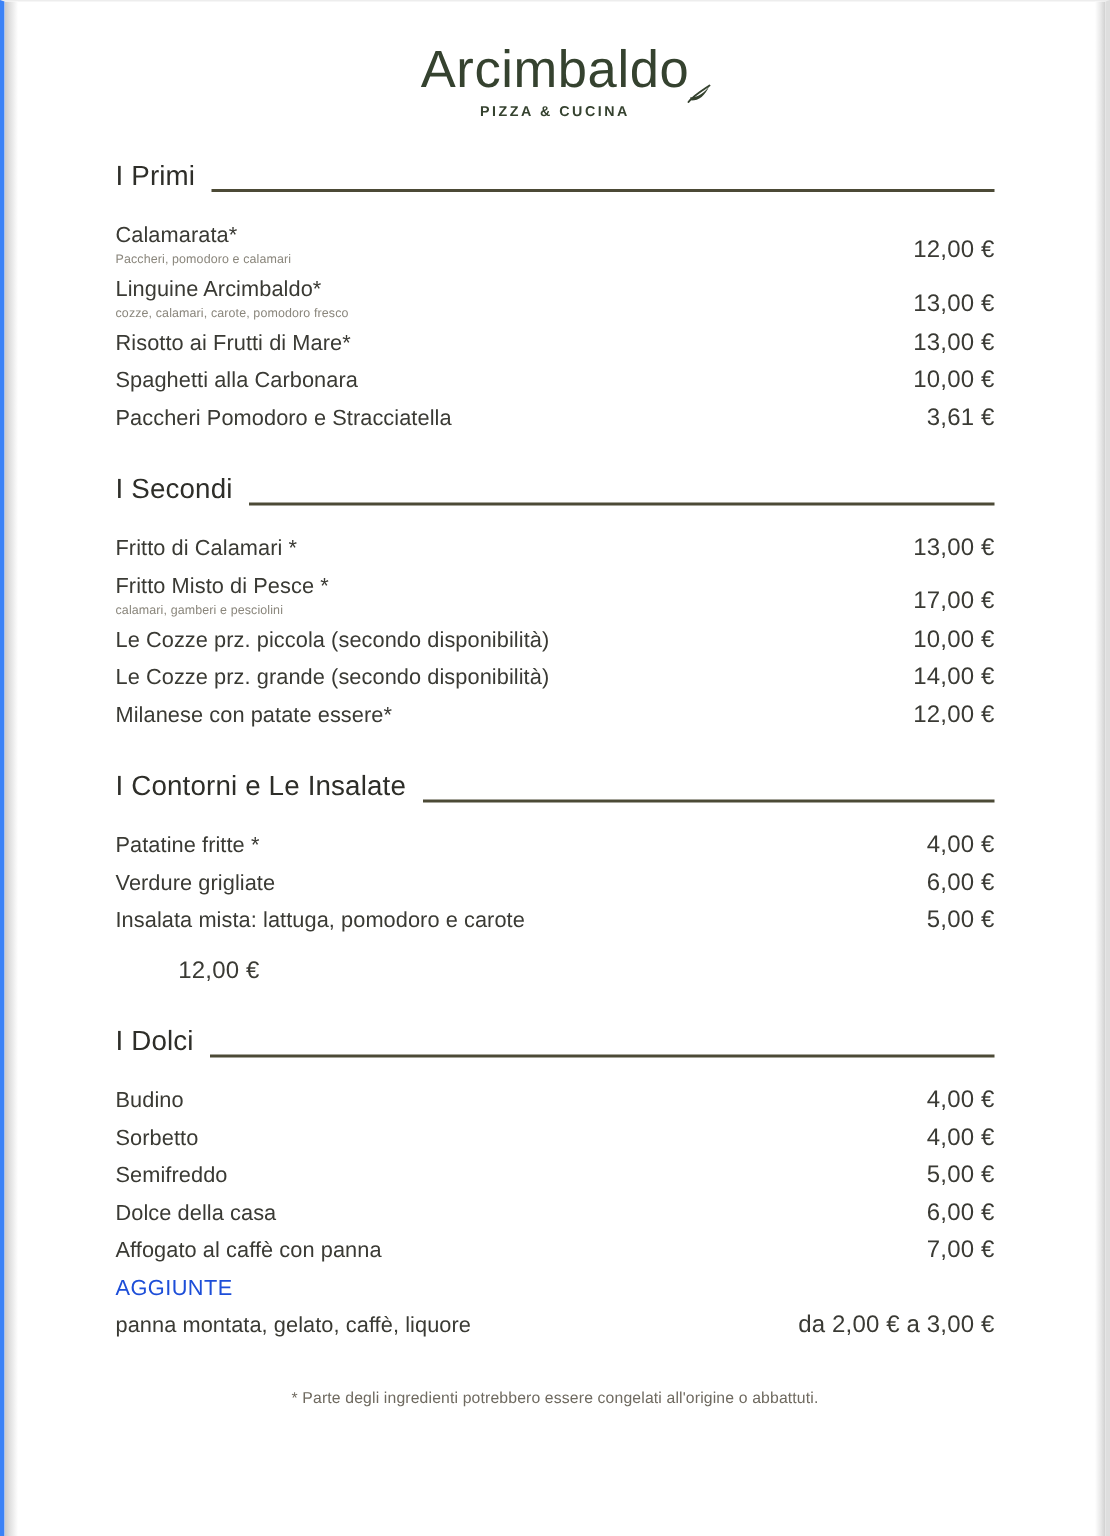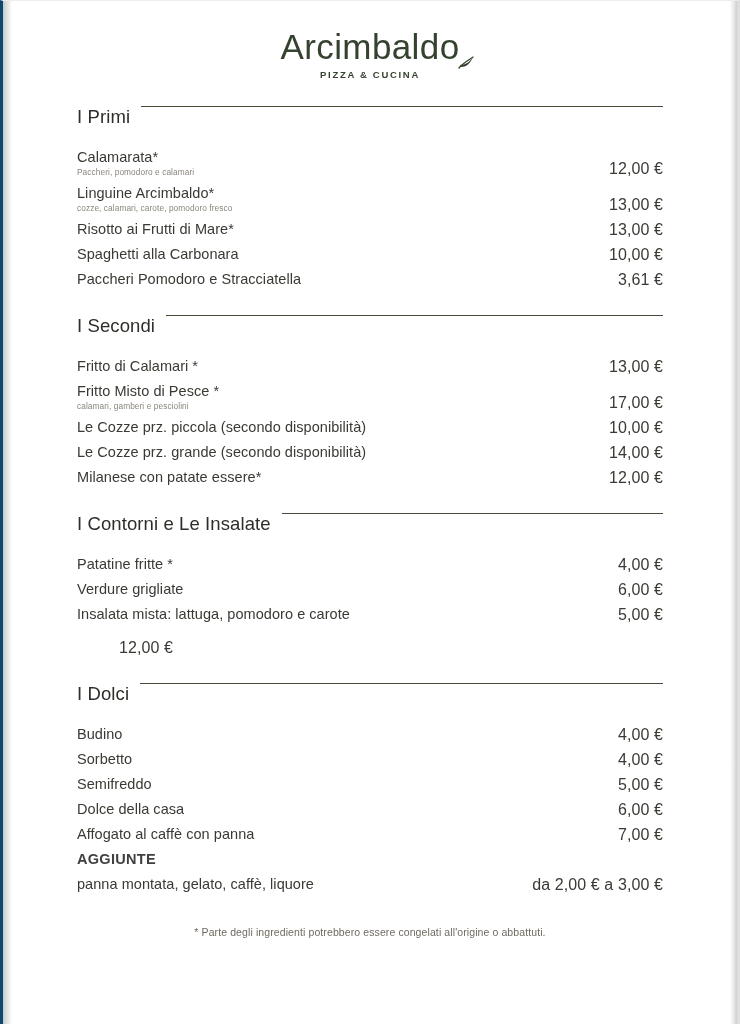--- a/index.html
+++ b/index.html
@@ -12,21 +12,21 @@
     height: 1024px;
     overflow: hidden;
     font-family: "Liberation Sans", sans-serif;
   }
   .page {
     position: relative;
     width: 740px;
     height: 1024px;
     background: #ffffff;
     box-sizing: border-box;
-    border-left: 3px solid #0c4a6e;
+    border-left: 3px solid #3b82f6;
     border-right: 3px solid #dedede;
     border-top: 1px solid #ededed;
     overflow: hidden;
   }
   .page::before {
     content: "";
     position: absolute;
     left: 0; top: 0; bottom: 0;
     width: 9px;
     background: linear-gradient(to right, #c9c9c9 0%, #e3e3e3 45%, #ffffff 100%);
@@ -75,57 +75,57 @@
     letter-spacing: 1.7px;
     color: #35422f;
   }
 
   
   .section {
     margin-top: 26px;
   }
   .section-head {
     display: flex;
-    align-items: flex-start;
+    align-items: flex-end;
     gap: 11px;
   }
   .section-title {
     font-size: 18.5px;
     font-weight: 500;
     color: #2e2e29;
     white-space: nowrap;
     letter-spacing: 0.1px;
   }
   .section-rule {
     flex: 1;
     height: 1.6px;
     background: #4c4a36;
   }
 
   .items {
     margin-top: 19px;
   }
   .item {
     display: flex;
-    align-items: flex-end;
+    align-items: center;
     justify-content: space-between;
     margin-bottom: 5px;
   }
   .item-left {
     max-width: 470px;
   }
   .item-name {
     font-size: 14.5px;
     color: #3a3a34;
     line-height: 1.38;
     letter-spacing: 0.05px;
   }
   .item-name.bold {
-    font-weight: bold;
-    color: #404040;
+    font-weight: normal;
+    color: #1d4ed8;
     letter-spacing: 0.3px;
   }
   .item-desc {
     font-size: 8.3px;
     color: #8a867c;
     line-height: 1.45;
     letter-spacing: 0.08px;
     margin-top: -1px;
   }
   .item-price {

